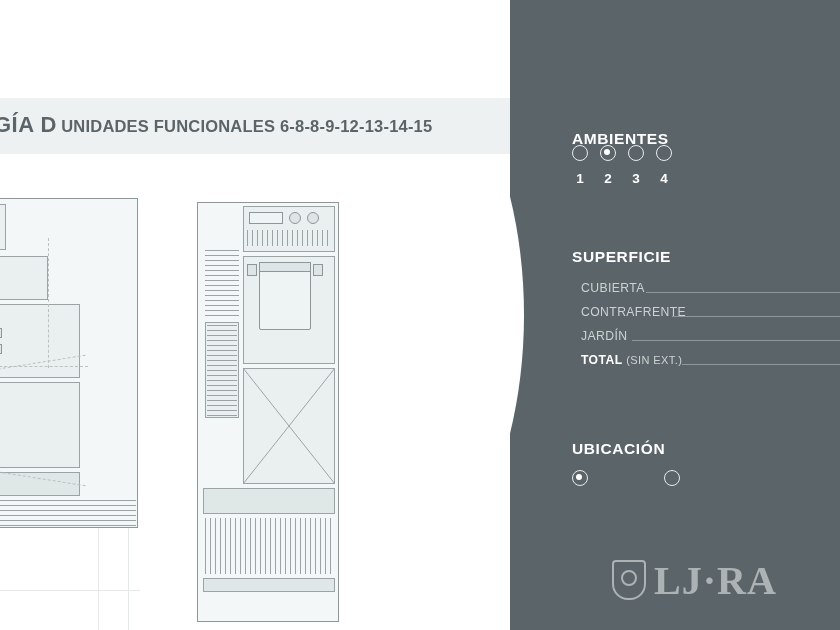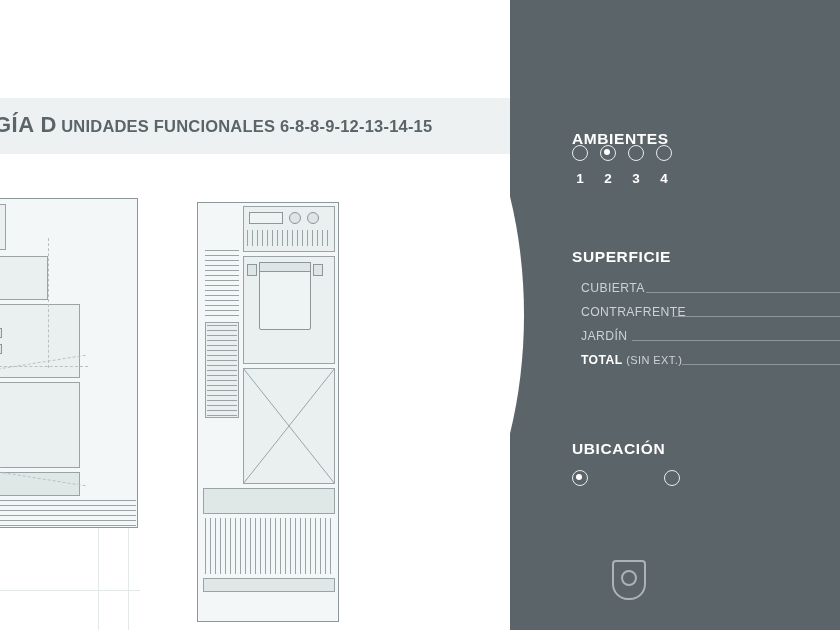--- a/index.html
+++ b/index.html
@@ -262,16 +262,17 @@
     </div>
 
     <div class="sec-title ubi-title" style="left:62px;">UBICACIÓN</div>
     <div class="ubi-radios" style="left:62px;">
       <div class="radio sel" style="left:0;"></div>
       <div class="radio" style="left:92px;"></div>
     </div>
 
     <div class="wm" style="left:102px;">
       <div class="wm-shield"></div>
+      <div class="wm-text">LJ·RA</div>
     </div>
   </div>
 
 </div>
 
 </body></html>

